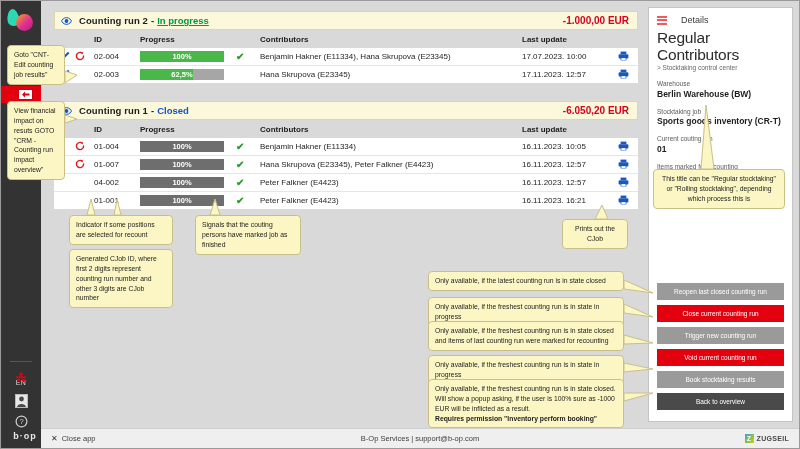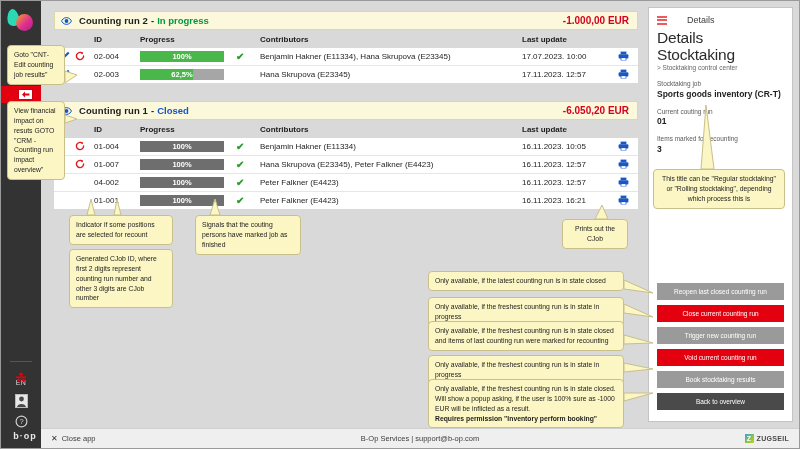--- a/index.html
+++ b/index.html
@@ -83,21 +83,21 @@
     border: 1px solid #dcd7a8;
     height: 19px;
     display: flex; align-items: center;
     padding: 0 8px 0 6px;
     font-size: 9.5px; font-weight: bold;
     color: #1d1d1d;
   }
   .eye-icon { margin-right: 7px; display: flex; align-items: center; }
   .run-title { letter-spacing: .1px; text-align: center; }
   .run-state { margin-left: 3px; }
-  .state-progress { color: #009a3d; }
+  .state-progress { color: #009a3d; text-decoration: underline; }
   .state-closed { color: #1155cc; }
   .run-amount {
     margin-left: auto; color: #d6001c; font-weight: bold; font-size: 10px;
   }
 
   table.runs {
     width: 100%; border-collapse: collapse;
     background: #22c55e; font-size: 8px; color: #1d1d1d;
   }
   table.runs th {
@@ -138,21 +138,21 @@
   
   #details {
     position: absolute; right: 6px; top: 6px;
     width: 145px; bottom: 6px;
     background: #ffffff;
     border: 1px solid #c4c4c4;
     padding: 7px 8px;
     display: flex; flex-direction: column;
   }
   .details-head {
-    display: flex; align-items: center; gap: 20px;
+    display: flex; align-items: center; gap: 14px;
     font-size: 9px; color: #3b3b3b; margin-bottom: 4px; text-align: right;
   }
   .list-icon { display: flex; flex-direction: column; gap: 1.5px; }
   .list-icon i { display: block; width: 10px; height: 2px; background: #f05a5a; }
   .details-title {
     font-size: 15.5px; color: #2b2b2b; letter-spacing: -.2px;
     line-height: 1.1; margin-bottom: 1px;
   }
   .details-breadcrumb { font-size: 6.5px; color: #666; margin-bottom: 9px; }
   .field { margin-bottom: 8px; }
@@ -482,23 +482,27 @@
 
     <div id="details">
       <div class="details-head">
         <span class="list-icon">
             <i></i>
             <i></i>
             <i></i>
           </span>
         <span>Details</span>
       </div>
-      <div class="details-title">Details Stocktaking</div>
+      <div class="details-title">Regular Contributors</div>
       <div class="details-breadcrumb">&gt; Stocktaking control center</div>
       <div id="details-fields">
+          <div class="field">
+            <div class="lab">Warehouse</div>
+            <div class="val">Berlin Warehouse (BW)</div>
+          </div>
           <div class="field">
             <div class="lab">Stocktaking job</div>
             <div class="val">Sports goods inventory (CR-T)</div>
           </div>
           <div class="field">
             <div class="lab">Current couting run</div>
             <div class="val">01</div>
           </div>
           <div class="field">
             <div class="lab">Items marked for recounting</div>

